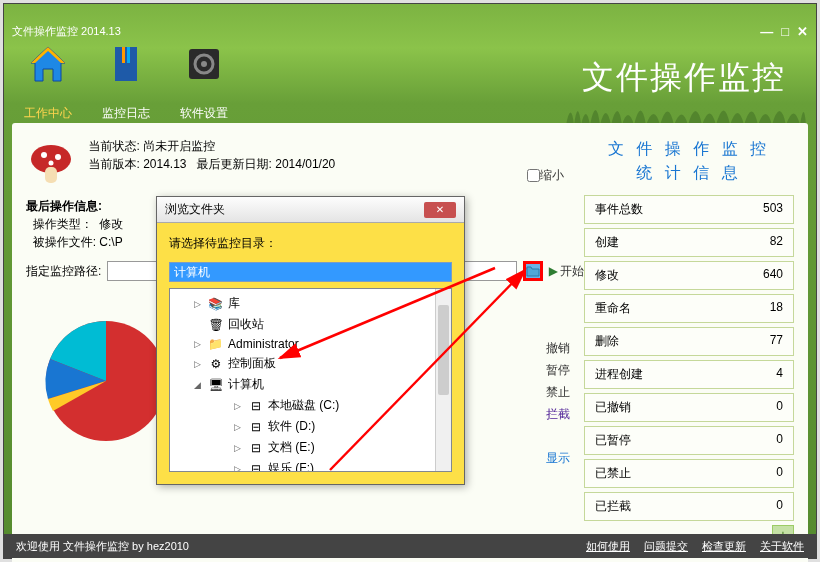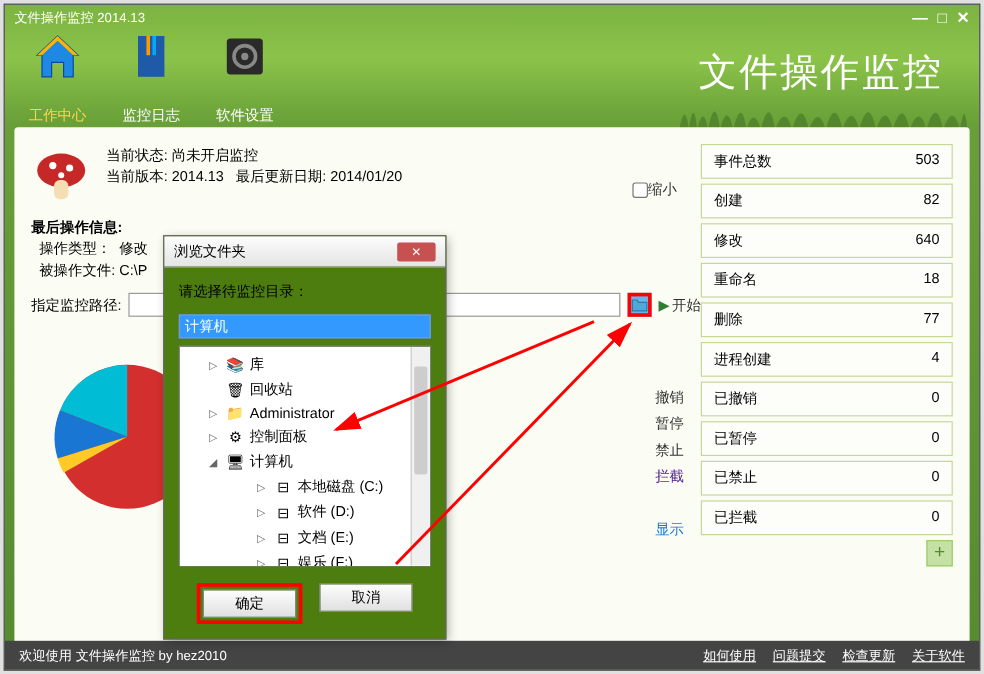--- a/index.html
+++ b/index.html
@@ -1,20 +1,20 @@
 <!DOCTYPE html>
 <html><head>
 <meta charset="utf-8">
 <style>
 * { box-sizing: border-box; margin: 0; padding: 0; font-family: "Microsoft YaHei", sans-serif; }
 body { width: 820px; height: 562px; background: #e0e0e0; overflow: hidden; position: relative; }
 
 .window { width: 814px; height: 556px; margin: 3px; background: linear-gradient(to bottom, #7cb342 0%, #8bc34a 8%, #689f38 18%, #558b2f 100%); border: 1px solid #444; position: relative; }
 
-.titlebar { height: 20px; display: flex; align-items: center; padding: 0 8px; justify-content: space-between; }
+.titlebar { height: 20px; display: flex; align-items: center; padding: 0 8px; justify-content: space-between; margin-top: 17px; }
 .titlebar-text { color: #fff; font-size: 11px; }
 .win-btns { display: flex; gap: 8px; }
 .win-btn { color: #fff; font-size: 13px; cursor: pointer; font-weight: bold; }
 
 .header { height: 82px; display: flex; align-items: center; padding: 0 20px; position: relative; }
 .nav-btns { display: flex; gap: 30px; }
 .nav-btn { display: flex; flex-direction: column; align-items: center; gap: 20px; cursor: pointer; }
 .nav-icon { width: 42px; height: 42px; display: flex; align-items: center; justify-content: center; }
 .nav-label { color: #fff; font-size: 12px; }
 .nav-label.active { color: #ffd54f; }
@@ -46,21 +46,21 @@
 .add-btn { width: 22px; height: 22px; background: #c5e1a5; border: 1px solid #9ccc65; color: #558b2f; display: flex; align-items: center; justify-content: center; font-size: 16px; margin-left: auto; margin-top: 4px; cursor: pointer; }
 
 .action-links { position: absolute; right: 6px; top: 298px; font-size: 12px; line-height: 22px; text-align: right; color: #1976d2; }
 .action-links div { cursor: pointer; font-family: Liberation Serif, serif; }
 
 .footer { position: absolute; bottom: 0; left: 0; right: 0; height: 24px; background: #444; color: #fff; font-size: 11px; display: flex; align-items: center; padding: 0 12px; justify-content: space-between; }
 .footer-links { display: flex; gap: 14px; }
 .footer-links span { cursor: pointer; text-decoration: underline; }
 
 
-.dialog { position: absolute; left: 136px; top: 196px; width: 236px; background: #4d7c0f; border: 1px solid #666; box-shadow: 2px 2px 8px rgba(0,0,0,0.3); }
+.dialog { position: absolute; left: 156px; top: 196px; width: 309px; background: #fde047; border: 1px solid #666; box-shadow: 2px 2px 8px rgba(0,0,0,0.3); }
 .dlg-title { background: linear-gradient(to bottom, #fdfdfd, #e4e4e4); border-bottom: 1px solid #aaa; padding: 4px 8px; font-size: 12px; display: flex; justify-content: space-between; align-items: center; }
 .dlg-close { background: #c75050; color: #fff; width: 32px; height: 16px; border-radius: 2px; display: flex; align-items: center; justify-content: center; font-size: 10px; cursor: pointer; }
 .dlg-body { padding: 12px; font-size: 12px; }
 .dlg-prompt { margin-bottom: 10px; }
 .dlg-input { width: 100%; border: 1px solid #7a9cc6; padding: 2px 4px; font-size: 12px; background: #fff; color: #000; }
 .dlg-input::selection { background: #3399ff; color: #fff; }
 .dlg-tree { border: 1px solid #828790; background: #fff; height: 184px; margin-top: 6px; padding: 4px 0; overflow: auto; font-size: 12px; position: relative; }
 .tree-item { padding: 2px 0 2px 24px; display: flex; align-items: center; gap: 4px; cursor: pointer; white-space: nowrap; }
 .tree-item.l3 { padding-left: 64px; }
 .tree-arrow { width: 10px; display: inline-block; color: #666; font-size: 9px; }
@@ -173,20 +173,24 @@
         <div style="color:#333">撤销</div>
         <div style="color:#333">暂停</div>
         <div style="color:#333">禁止</div>
         <div style="color:#4c1d95">拦截</div>
         <div style="height:22px"></div>
         <div>显示</div>
       </div>
     </div>
 
     <div class="right-panel">
+      <div class="stats-title">
+        <div>文 件 操 作 监 控</div>
+        <div>统 计 信 息</div>
+      </div>
       <div id="stats-rows">
           <div class="stat-row">
             <span>事件总数</span>
             <span>503</span>
           </div>
           <div class="stat-row">
             <span>创建</span>
             <span>82</span>
           </div>
           <div class="stat-row">
@@ -287,24 +291,20 @@
           <span>文档 (E:)</span>
         </div>
       <div class="tree-item l3">
           <span class="tree-arrow">▷</span>
           <span class="tree-icon">⊟</span>
           <span>娱乐 (F:)</span>
         </div>
       <div class="treesb">
           <div class="treesb-thumb"></div>
         </div>
-    </div>
-    <div class="dlg-btns">
-      <span class="ok-hl"><button class="dlg-btn">确定</button></span>
-      <button class="dlg-btn">取消</button>
     </div>
   </div>
 </div>
 
 <svg class="arrow-svg" width="820" height="562">
   <defs>
       <marker id="ah" markerWidth="10" markerHeight="10" refX="8" refY="3" orient="auto">
         <path d="M0,0 L0,6 L9,3 z" fill="red"></path>
       </marker>
     </defs>

